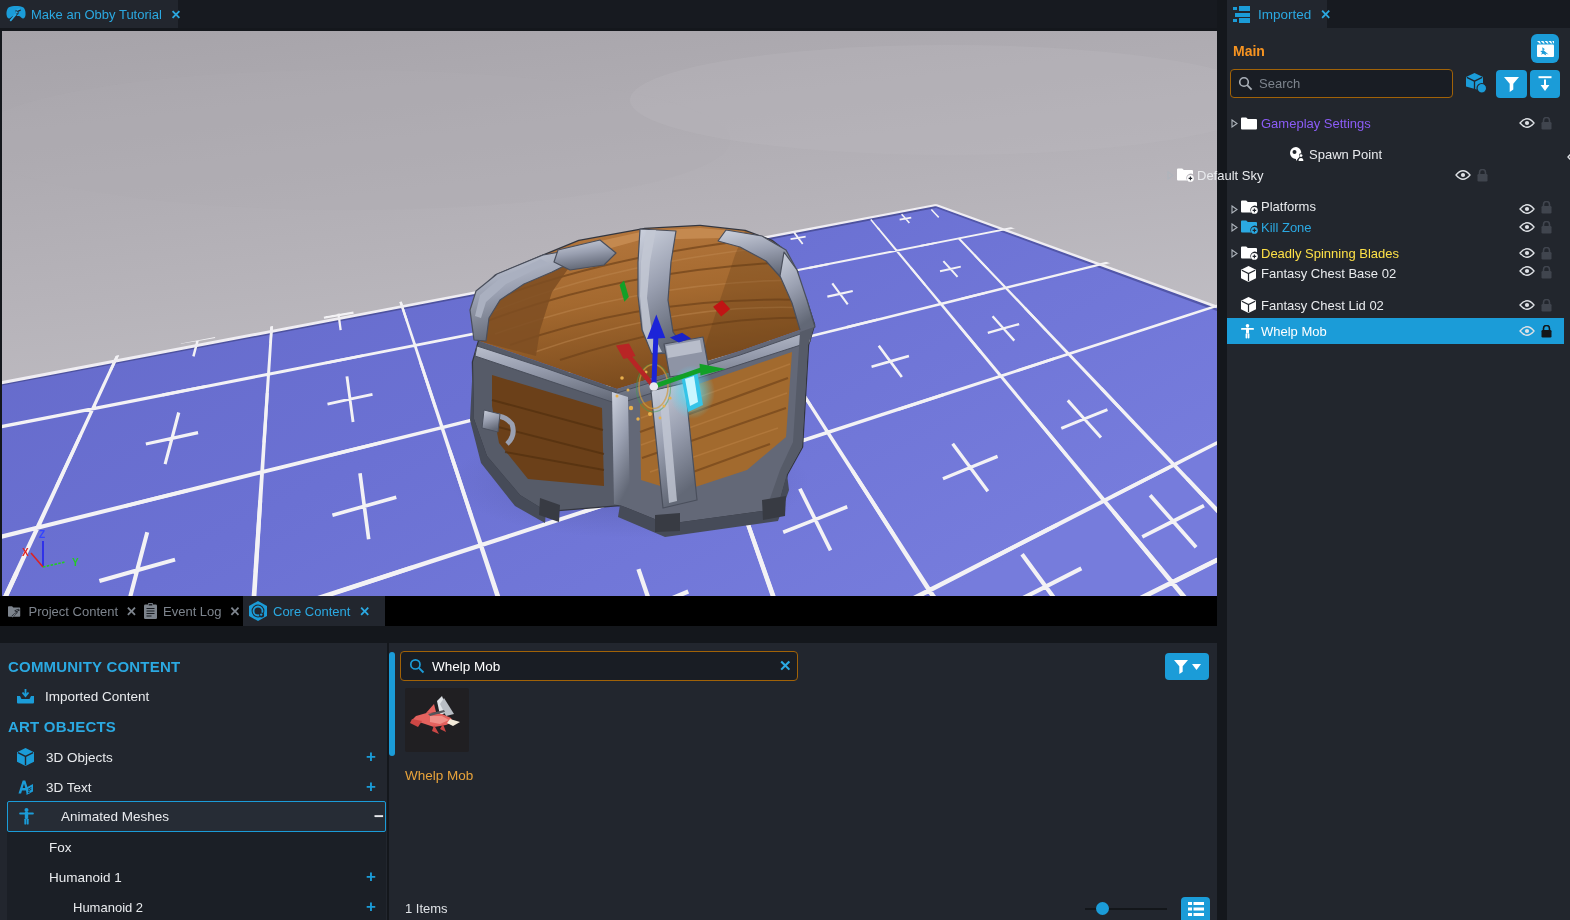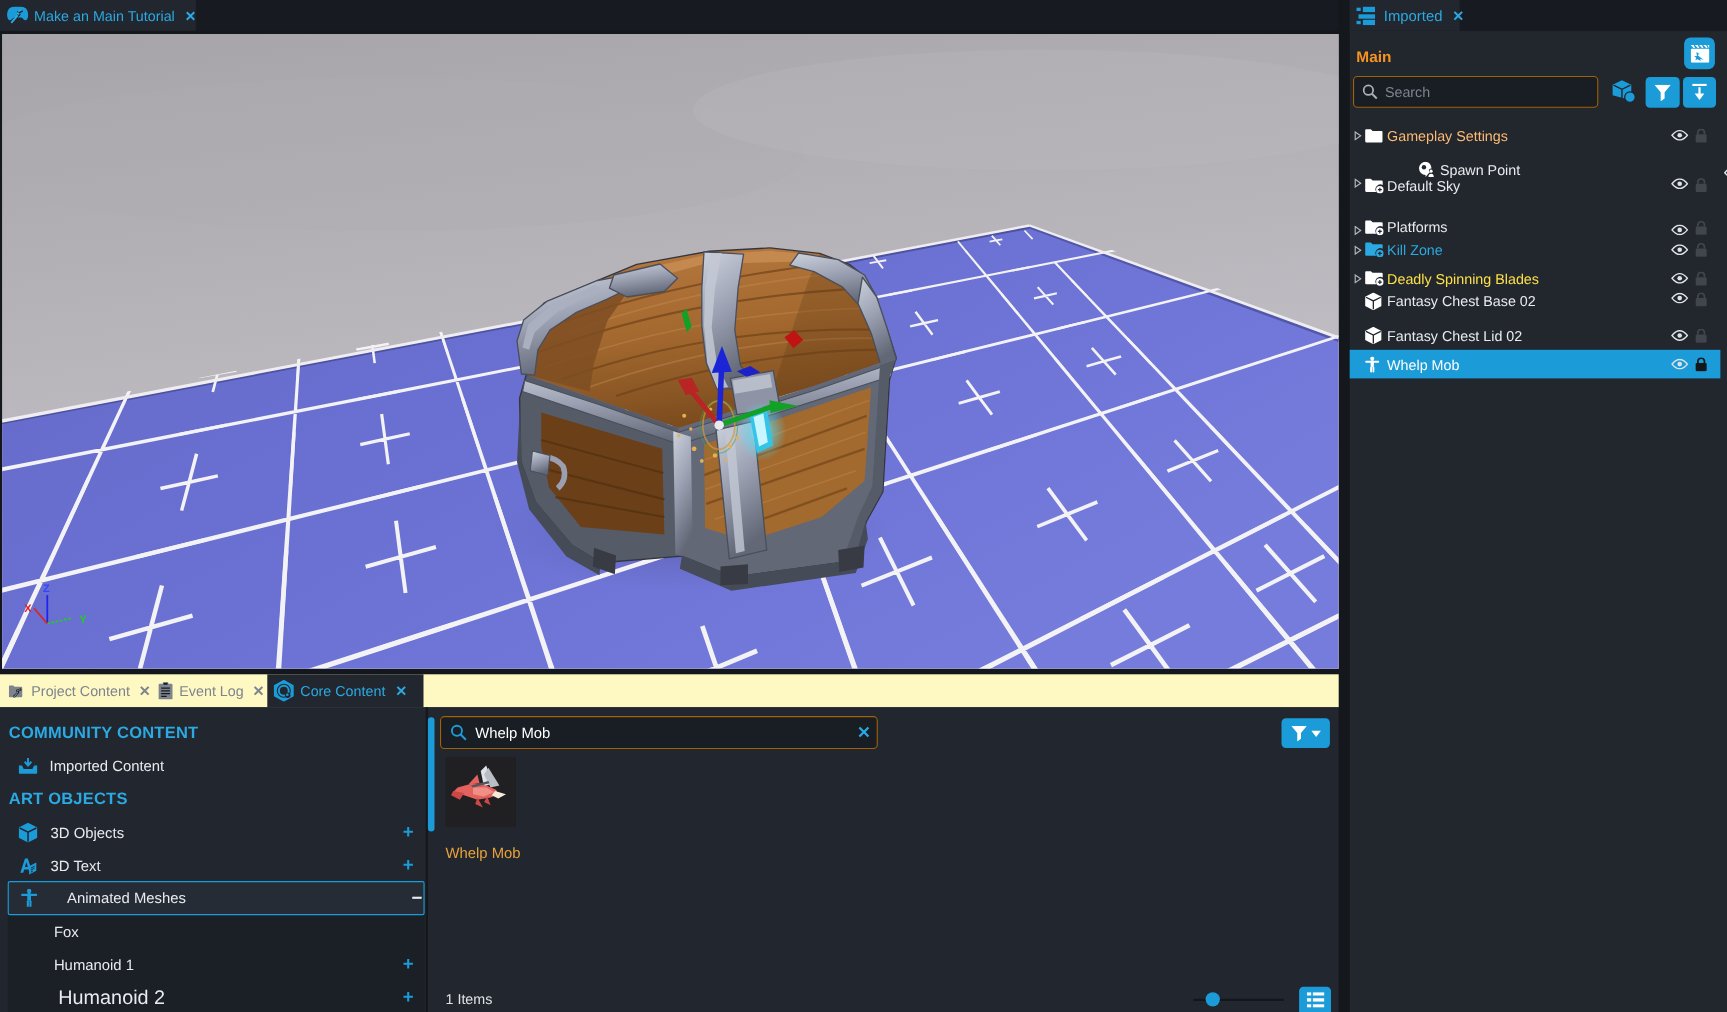--- a/index.html
+++ b/index.html
@@ -13,21 +13,21 @@
 .hdr{position:absolute;font-size:14px;font-weight:bold;color:#2ba9e2;letter-spacing:.2px;white-space:nowrap}
 </style></head><body>
 <div class="abs" style="left:0;top:0;width:1217px;height:28px;background:#171a20"></div>
 <div class="abs" style="left:0;top:0;width:178px;height:28px;background:#22262e"></div>
 <div class="abs row" style="left:6px;top:0;height:28px;font-size:13.5px">
 <svg width="20" height="17" viewBox="0 0 20 17">
       <path fill="#1b9cd8" d="M3 1.2 C4.5 .3 7.5 0 10 0 C12.5 0 15.5 .3 17 1.2 C19 2.3 19.9 6 19.5 9 C19.2 11.3 18.2 12.6 16.8 12.4 C15.3 12.2 14.5 10.3 13.2 10 L7 10 C5.6 10.3 4.8 12.2 3.3 12.4 C1.9 12.6 .9 11.3 .6 9 C.2 6 1 2.3 3 1.2 Z"></path>
       <path fill="#22262e" d="M9.4 4.4 L14 2.7 L14.9 4.7 L12.3 5.8 C13 7.1 12.5 8.2 11.6 8.6 L5.2 16.4 L3 14.7 L10 7.7 C9.4 6.4 9.4 5.3 9.4 4.4 Z"></path>
       <path fill="#2ba9e2" d="M10.1 3.6 L13.7 2.1 L14.3 3.4 L10.9 5.1 Z M9.8 4.9 L11.9 6 L11.1 7.9 L9.2 6.6 Z M9.3 7.2 L10.8 8.5 L4.9 15.4 L3.6 14.2 Z"></path>
     </svg>
-<span class="blue" style="margin-left:5px;font-size:13px">Make an Main Tutorial</span>
+<span class="blue" style="margin-left:5px;font-size:13px">Make an Obby Tutorial</span>
 <span class="x" style="margin-left:9px;font-size:12.5px">✕</span>
 </div>
 <div class="abs" style="left:2px;top:31px;width:1215px;height:577px;background:#b4b1b6"><svg width="1215" height="577" viewBox="2 31 1215 577">
 <defs>
 <linearGradient id="sky" x1="0" y1="0" x2="0.25" y2="1">
  <stop offset="0" stop-color="#a6a3a9"></stop>
           <stop offset="0.45" stop-color="#b6b3b9"></stop>
  <stop offset="0.8" stop-color="#c3c1c7"></stop>
           <stop offset="1" stop-color="#c8c6cc"></stop>
 </linearGradient>
@@ -175,21 +175,21 @@
 
 <g font-family="Liberation Sans,sans-serif" font-size="10" font-weight="bold">
 <path d="M43,567 L43,541" stroke="#2222ee" stroke-width="1.6"></path>
 <path d="M43,567 L31,553" stroke="#dd2222" stroke-width="1.6"></path>
 <path d="M43,567 L65,562" stroke="#22cc22" stroke-width="1.6" stroke-dasharray="2.5,1.4"></path>
 <text x="39" y="538" fill="#3344ff">Z</text>
 <text x="22" y="556" fill="#dd2222">X</text>
 <text x="72" y="566" fill="#22cc22">Y</text>
 </g>
 </svg></div>
-<div class="abs" style="left:0;top:613px;width:1217px;height:30px;background:#fef9c3;display:flex">
+<div class="abs" style="left:0;top:596px;width:1217px;height:30px;background:#000000;display:flex">
   <div class="tab" style="width:137px;padding-left:8px">
       <svg width="19" height="15" viewBox="0 0 19 15">
         <path fill="#7d848d" d="M0 2 Q0 1 1 1 L5 1 L6.5 2.5 L14 2.5 Q15 2.5 15 3.5 L15 13 Q15 14 14 14 L1 14 Q0 14 0 13 Z"></path>
         <path fill="#171a20" d="M8 6 L13.4 4 L14.4 6.2 L11.4 7.4 C12 8.4 11.6 9.4 10.8 9.8 L6.6 14.6 L4.4 13 L9 8.6 C8.4 7.6 8.2 6.8 8 6 Z"></path>
         <path fill="#7d848d" d="M9 6.6 L12.8 5 L13.2 5.8 L9.4 7.6 Z M9.2 7.6 L10.6 8.4 L10 9.6 L8.8 8.8 Z M8.8 9.4 L9.8 10.2 L5.8 14.8 L4.8 14 Z"></path>
       </svg>
       <span style="margin-left:5px">Project Content</span>
       <span style="margin-left:8px;color:#7d848d;font-weight:bold">✕</span>
     </div>
   <div class="tab" style="width:106px;padding-left:7px">
@@ -267,21 +267,21 @@
     <span style="position:absolute;left:363px;width:16px;text-align:center;color:#e9ebee;font-size:17px;font-weight:bold">−</span>
   </div>
 <div class="row" style="left:0px;top:832px;width:387px;height:30px">
     <span style="margin-left:49px;font-size:13.5px">Fox</span>
   </div>
 <div class="row" style="left:0px;top:862px;width:387px;height:30px">
     <span style="margin-left:49px;font-size:13.5px">Humanoid 1</span>
     <span style="position:absolute;left:363px;width:16px;text-align:center;color:#1b9cd8;font-size:17px;font-weight:bold">+</span>
   </div>
 <div class="row" style="left:0px;top:892px;width:387px;height:30px">
-    <span style="margin-left:53px;font-size:18px">Humanoid 2</span>
+    <span style="margin-left:73px;font-size:13px">Humanoid 2</span>
     <span style="position:absolute;left:363px;width:16px;text-align:center;color:#1b9cd8;font-size:17px;font-weight:bold">+</span>
   </div>
 <div class="abs" style="left:389px;top:652px;width:6px;height:104px;background:#1b9cd8;border-radius:3px"></div>
 <div class="srch" style="left:400px;top:651px;width:398px;height:30px;padding-left:8px">
 <svg width="16" height="16" viewBox="0 0 15 15">
       <circle cx="6" cy="6" r="4.3" fill="none" stroke="#1b9cd8" stroke-width="1.6"></circle>
       <path d="M9.2 9.2 L13.6 13.6" stroke="#1b9cd8" stroke-width="1.8"></path>
     </svg>
 <span style="margin-left:7px;font-size:13.5px;color:#fff">Whelp Mob</span>
 <span class="x" style="position:absolute;left:378px;font-size:15px">✕</span>
@@ -380,21 +380,21 @@
     <span style="width:7px;margin-left:4px;display:flex">
       <svg width="7" height="9" viewBox="0 0 7 9">
         <path d="M1 1 L6 4.5 L1 8 Z" fill="none" stroke="#aeb4bc" stroke-width="1.1"></path>
       </svg>
     </span>
     <span style="width:20px;margin-left:3px;display:flex">
       <svg width="16" height="13" viewBox="0 0 16 13">
         <path fill="#fff" d="M0 1.5 Q0 .5 1 .5 L5.2 .5 L6.8 2 L15 2 Q16 2 16 3 L16 11.5 Q16 12.5 15 12.5 L1 12.5 Q0 12.5 0 11.5 Z"></path>
       </svg>
     </span>
-    <span style="font-size:13px;color:#fdba74">Gameplay Settings</span>
+    <span style="font-size:13px;color:#8b5cf6">Gameplay Settings</span>
     <span style="position:absolute;left:292px;display:flex">
       <svg width="16" height="10" viewBox="0 0 16 10">
         <path d="M1 5 Q8 -3.5 15 5 Q8 13.5 1 5 Z" fill="none" stroke="#dfe2e6" stroke-width="1.3"></path>
         <circle cx="8" cy="5" r="2.1" fill="#dfe2e6"></circle>
       </svg>
     </span>
     <span style="position:absolute;left:314px;display:flex">
       <svg width="11" height="13" viewBox="0 0 11 13">
         <path d="M2.5 5 L2.5 3.5 A3 3 0 0 1 8.5 3.5 L8.5 5" fill="none" stroke="#40454e" stroke-width="1.6"></path>
         <rect x="0.5" y="5" width="10" height="7.5" rx="1.2" fill="#40454e"></rect>
@@ -420,21 +420,21 @@
         <circle cx="8" cy="5" r="2.1" fill="#dfe2e6"></circle>
       </svg>
     </span>
     <span style="position:absolute;left:314px;display:flex">
       <svg width="11" height="13" viewBox="0 0 11 13">
         <path d="M2.5 5 L2.5 3.5 A3 3 0 0 1 8.5 3.5 L8.5 5" fill="none" stroke="#40454e" stroke-width="1.6"></path>
         <rect x="0.5" y="5" width="10" height="7.5" rx="1.2" fill="#40454e"></rect>
       </svg>
     </span>
   </div>
-<div class="abs" style="left:1227px;top:162px;width:337px;height:26px;display:flex;">
+<div class="abs" style="left:1163px;top:162px;width:337px;height:26px;display:flex;align-items:center">
     <span style="width:7px;margin-left:4px;display:flex">
       <svg width="7" height="9" viewBox="0 0 7 9">
         <path d="M1 1 L6 4.5 L1 8 Z" fill="none" stroke="#aeb4bc" stroke-width="1.1"></path>
       </svg>
     </span>
     <span style="width:20px;margin-left:3px;display:flex">
       <svg width="17" height="14" viewBox="0 0 17 14">
         <path fill="#fff" d="M0 1.5 Q0 .5 1 .5 L5.2 .5 L6.8 2 L15 2 Q16 2 16 3 L16 6.2 A4.4 4.4 0 0 0 10.2 12.5 L1 12.5 Q0 12.5 0 11.5 Z"></path>
         <circle cx="13.4" cy="10.4" r="3.4" fill="#fff"></circle>
         <path d="M13.4 8.6 L13.4 12.2 M11.6 10.4 L15.2 10.4" stroke="#22262d" stroke-width="1.1"></path>

